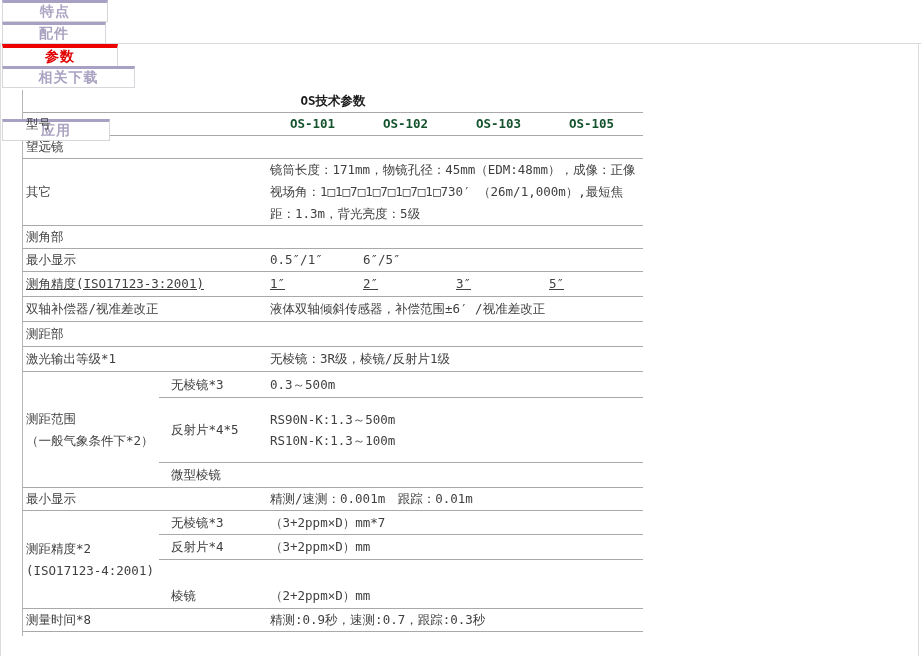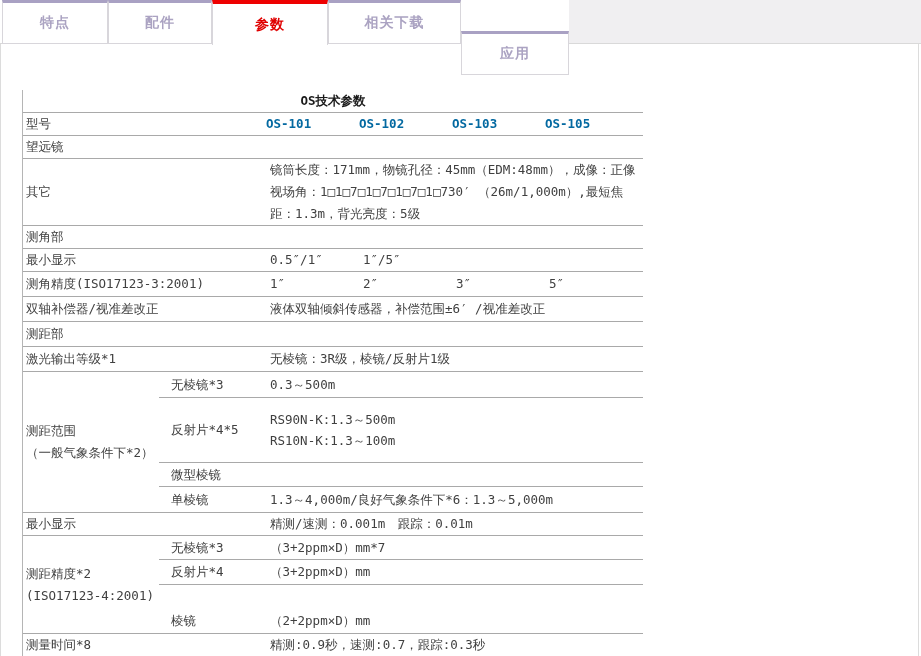--- a/index.html
+++ b/index.html
@@ -1,21 +1,21 @@
 <!DOCTYPE html>
 <html><head>
 <meta charset="utf-8">
 <style>
   * { margin:0; padding:0; box-sizing:border-box; }
   html,body { width:921px; height:656px; overflow:hidden; background:#fff;
               font-family:"DejaVu Sans Mono","DejaVu Sans",sans-serif; color:#404040; }
 
   
   .tabbar { display:flex; align-items:flex-start; height:44px; width:921px;
-            padding-left:2px; border-bottom:1px solid #d9d9d9; background:#fff; }
+            padding-left:2px; border-bottom:1px solid #d9d9d9; background:#fff;flex-direction:column; }
   .tab { height:44px; background:#fff; border:1px solid #d8d6db; border-top:3px solid #a9a1c3;
          display:flex; align-items:center; justify-content:center; cursor:pointer; }
   .tab-label { font-size:14px; font-weight:bold; color:#aba3c2; letter-spacing:1px; }
   .tab.active { height:45px; border-top:4px solid #ee0000; border-bottom:none;
                 position:relative; z-index:2; background:#fff; }
   .tab.active .tab-label { color:#e00000; }
   .tab-filler { flex:1; height:43px; background:#f0eff1; }
 
   
   .content-panel { width:919px; height:612px; background:#fff;
@@ -24,21 +24,21 @@
 
   
   .spec-table { margin:46px 0 0 21px; width:621px; border-left:1px solid #b5b5b5;
                 font-size:12.5px; line-height:22px; padding-bottom:4px; }
   .row { display:flex; align-items:center; border-bottom:1px solid #a9a9a9; min-height:23px; }
   .title-row { justify-content:center; font-weight:bold; color:#1a1a1a; min-height:22px; }
   .cell-label { width:243px; padding-left:3px; flex-shrink:0; }
   .cell-label.full { width:auto; }
   .cell-value { flex:1; padding-left:4px; }
   .col { width:93px; padding-left:4px; flex-shrink:0; }
-  .model-col { width:93px; font-weight:bold; color:#0369a1; flex-shrink:0; }
+  .model-col { width:93px; text-align:center; font-weight:bold; color:#14532d; flex-shrink:0; }
 
   
   .row.group { padding:0; align-items:stretch; }
   .group-label { width:136px; padding-left:3px; flex-shrink:0;
                  display:flex; flex-direction:column; justify-content:center; }
   .subtable { flex:1; display:flex; flex-direction:column;justify-content:center; }
   .subrow { display:flex; align-items:center; border-bottom:1px solid #a9a9a9; flex:1; }
   .subrow:last-child { border-bottom:none; }
   .sub-label { width:107px; padding-left:12px; flex-shrink:0; }
   .sub-value { flex:1; padding-left:4px; line-height:21.5px; }
@@ -86,25 +86,25 @@
         <div class="row">
           <div class="cell-label">其它</div>
           <div class="cell-value">镜筒长度：171mm，物镜孔径：45mm（EDM:48mm），成像：正像 视场角：1□1□7□1□7□1□7□1□730′ （26m/1,000m）,最短焦距：1.3m，背光亮度：5级</div>
         </div>
         <div class="row" style="min-height: 23px;">
           <div class="cell-label full">测角部</div>
         </div>
         <div class="row" style="min-height: 23px;">
           <div class="cell-label">最小显示</div>
           <span class="col">0.5″/1″</span>
-          <span class="col">1″/5″</span>
+          <span class="col">6″/5″</span>
           <span class="col"></span>
           <span class="col"></span>
         </div>
-        <div class="row" style="min-height: 25px;">
+        <div class="row" style="min-height: 25px; text-decoration: underline;">
           <div class="cell-label">测角精度(ISO17123-3:2001)</div>
           <span class="col">1″</span>
           <span class="col">2″</span>
           <span class="col">3″</span>
           <span class="col">5″</span>
         </div>
         <div class="row" style="min-height: 25px;">
           <div class="cell-label">双轴补偿器/视准差改正</div>
           <div class="cell-value">液体双轴倾斜传感器，补偿范围±6′ /视准差改正</div>
         </div>
@@ -129,26 +129,20 @@
             </div>
             <div class="subrow" style="min-height: 65px;">
               <div class="sub-label">反射片*4*5</div>
               <div class="sub-value">
                 <div>RS90N-K:1.3～500m</div>
                 <div>RS10N-K:1.3～100m</div>
               </div>
             </div>
             <div class="subrow" style="min-height: 24px;">
               <div class="sub-label">微型棱镜</div>
-            </div>
-            <div class="subrow" style="min-height: 25px;">
-              <div class="sub-label">单棱镜</div>
-              <div class="sub-value">
-                <div>1.3～4,000m/良好气象条件下*6：1.3～5,000m</div>
-              </div>
             </div>
           </div>
         </div>
         <div class="row" style="min-height: 23px;">
           <div class="cell-label">最小显示</div>
           <div class="cell-value">精测/速测：0.001m　跟踪：0.01m</div>
         </div>
         <div class="row group">
           <div class="group-label">
             <div>测距精度*2</div>

